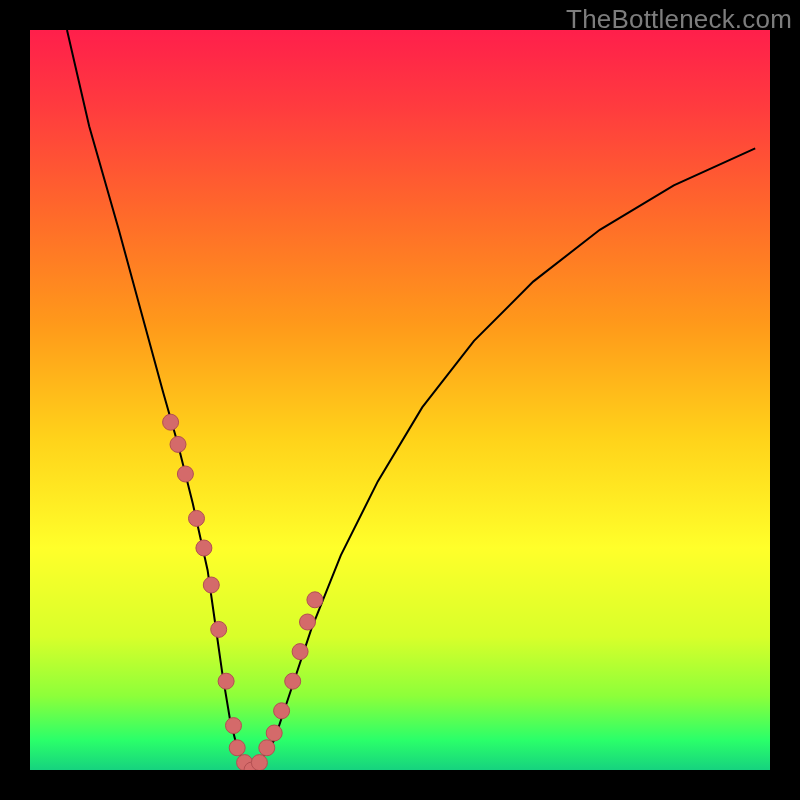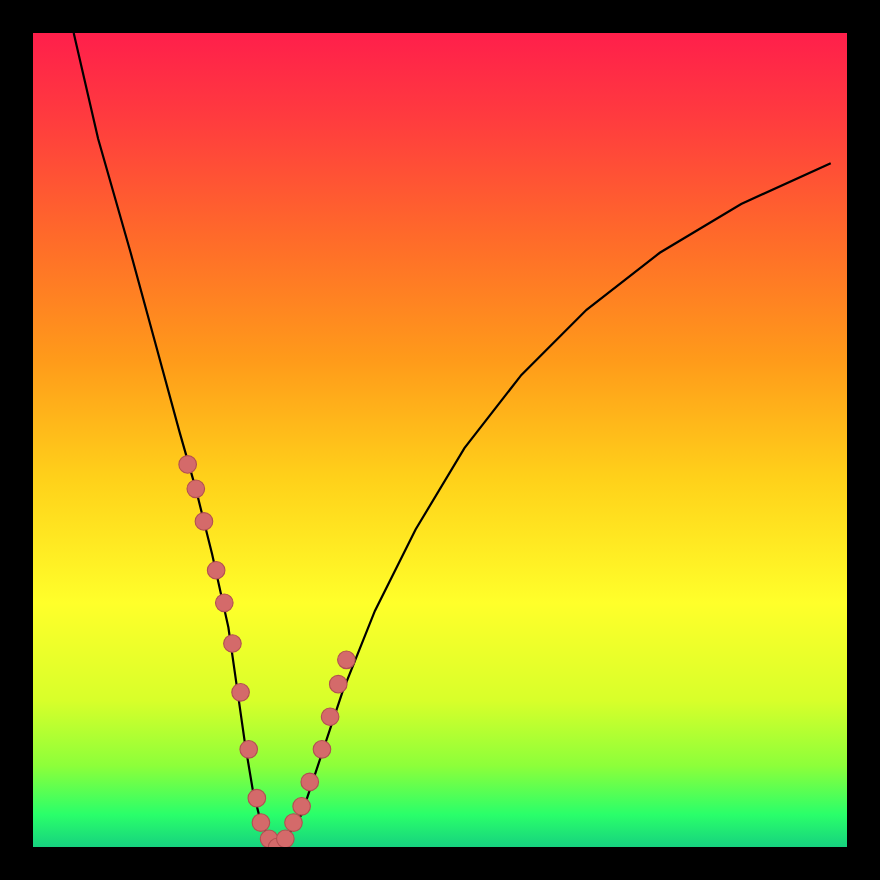--- a/index.html
+++ b/index.html
@@ -35,20 +35,21 @@
     font-weight: 400;
     letter-spacing: 0.2px;
   }
   svg { display: block; }
 </style>
 </head>
 <body>
 
 <div class="frame">
 
+  <div class="watermark">TheBottleneck.com</div>
 
   <div class="plot-area">
     <svg viewBox="0 0 740 740" width="740" height="740">
       <defs>
         <linearGradient id="bg-grad" x1="0" y1="0" x2="0" y2="1">
         <stop offset="0.0%" stop-color="#ff1f4b"></stop>
             <stop offset="10.0%" stop-color="#ff3a3f"></stop>
             <stop offset="25.0%" stop-color="#ff6a2a"></stop>
             <stop offset="40.0%" stop-color="#ff9a1a"></stop>
             <stop offset="55.0%" stop-color="#ffd21a"></stop>

